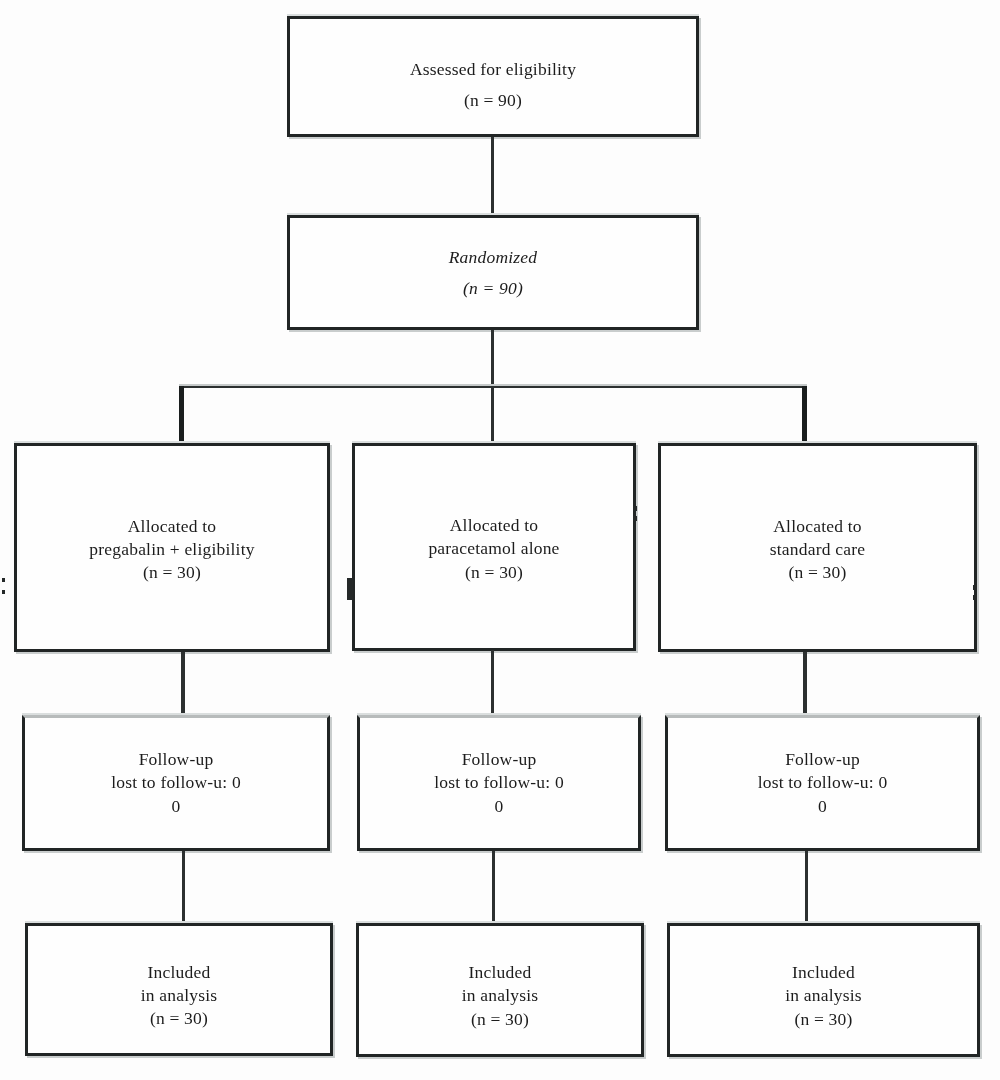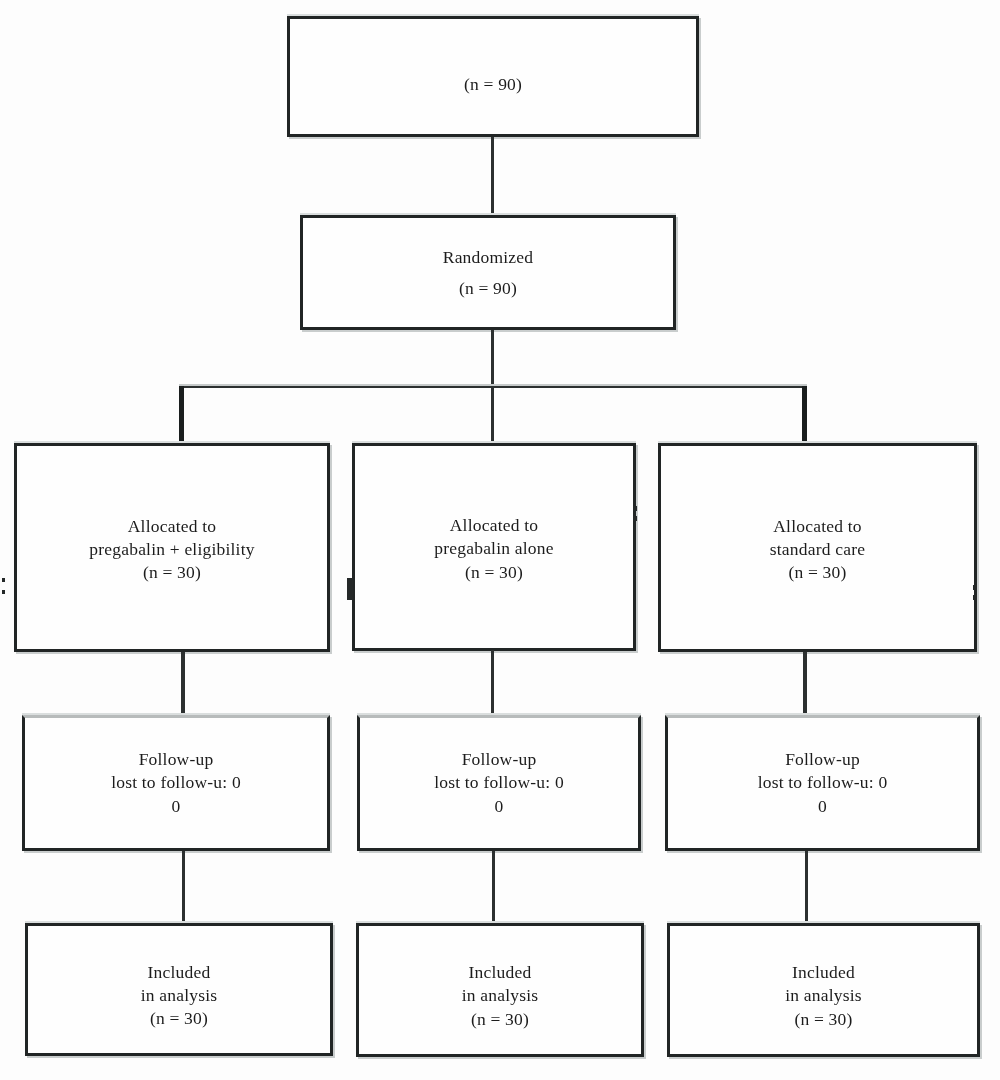--- a/index.html
+++ b/index.html
@@ -58,27 +58,28 @@
   }
   .artifact { position: absolute; background: #242828; }
 </style>
 </head>
 <body>
 
 <div class="canvas">
 
   <div class="box" style="left:287px; top:16px; width:412px; height:121px;">
     <div class="box-text loose pad-down-lg">
+      <span>Assessed for eligibility</span>
       <span>(n = 90)</span>
     </div>
   </div>
 
   <div class="vline" style="left:491px; top:137px; height:78px;"></div>
 
-  <div class="box" style="left:300px; top:215px; width:376px; height:115px;">
+  <div class="box" style="left:287px; top:215px; width:412px; height:115px;font-style:italic;">
     <div class="box-text loose">
       <span>Randomized</span>
       <span>(n = 90)</span>
     </div>
   </div>
 
   <div class="vline" style="left:491px; top:330px; height:114px;"></div>
   <div class="hline" style="left:179px; top:384px; width:628px;"></div>
   <div class="vline thick" style="left:179px; top:386px; height:58px;"></div>
   <div class="vline thick" style="left:802px; top:386px; height:58px;"></div>
@@ -86,21 +87,21 @@
   <div class="box" style="left:14px; top:443px; width:316px; height:209px;">
     <div class="box-text pad-up">
       <span>Allocated to</span>
       <span>pregabalin + eligibility</span>
       <span>(n = 30)</span>
     </div>
   </div>
   <div class="box" style="left:352px; top:443px; width:284px; height:208px;">
     <div class="box-text pad-up">
       <span>Allocated to</span>
-      <span>pregabalin alone</span>
+      <span>paracetamol alone</span>
       <span>(n = 30)</span>
     </div>
   </div>
   <div class="box" style="left:658px; top:443px; width:319px; height:209px;">
     <div class="box-text pad-up">
       <span>Allocated to</span>
       <span>standard care</span>
       <span>(n = 30)</span>
     </div>
   </div>

